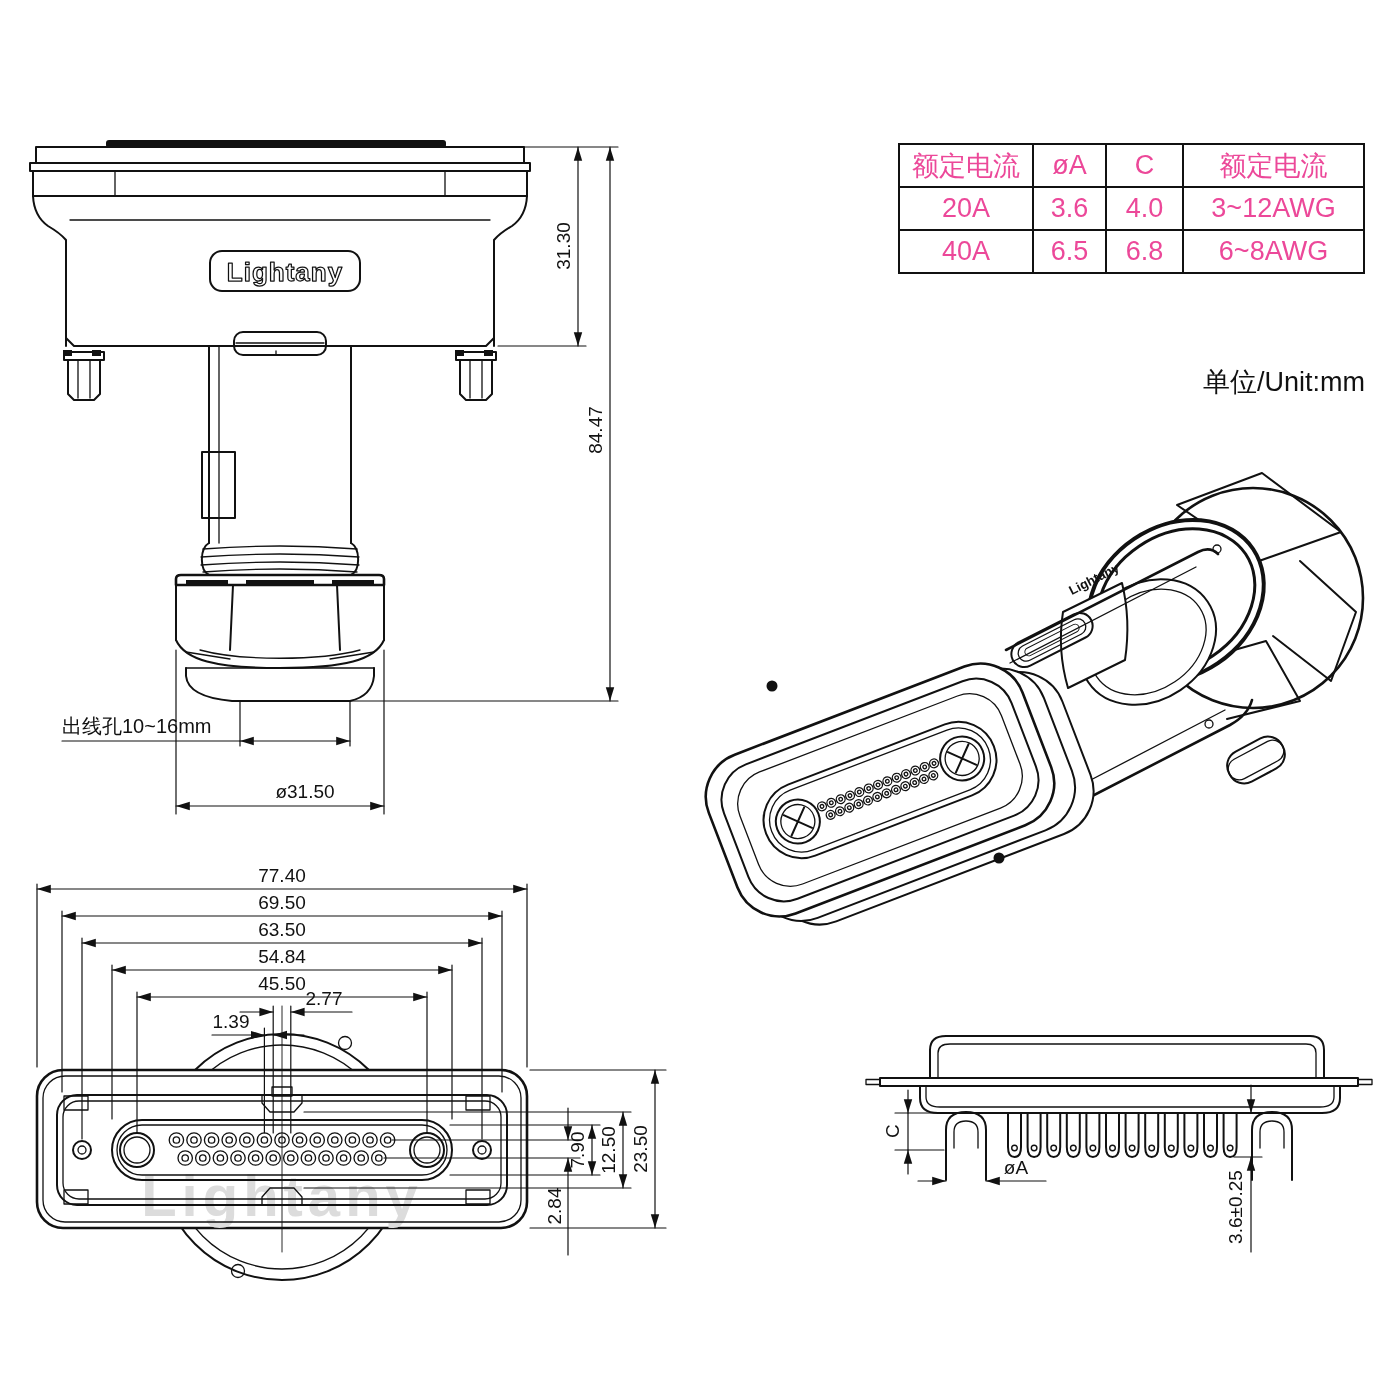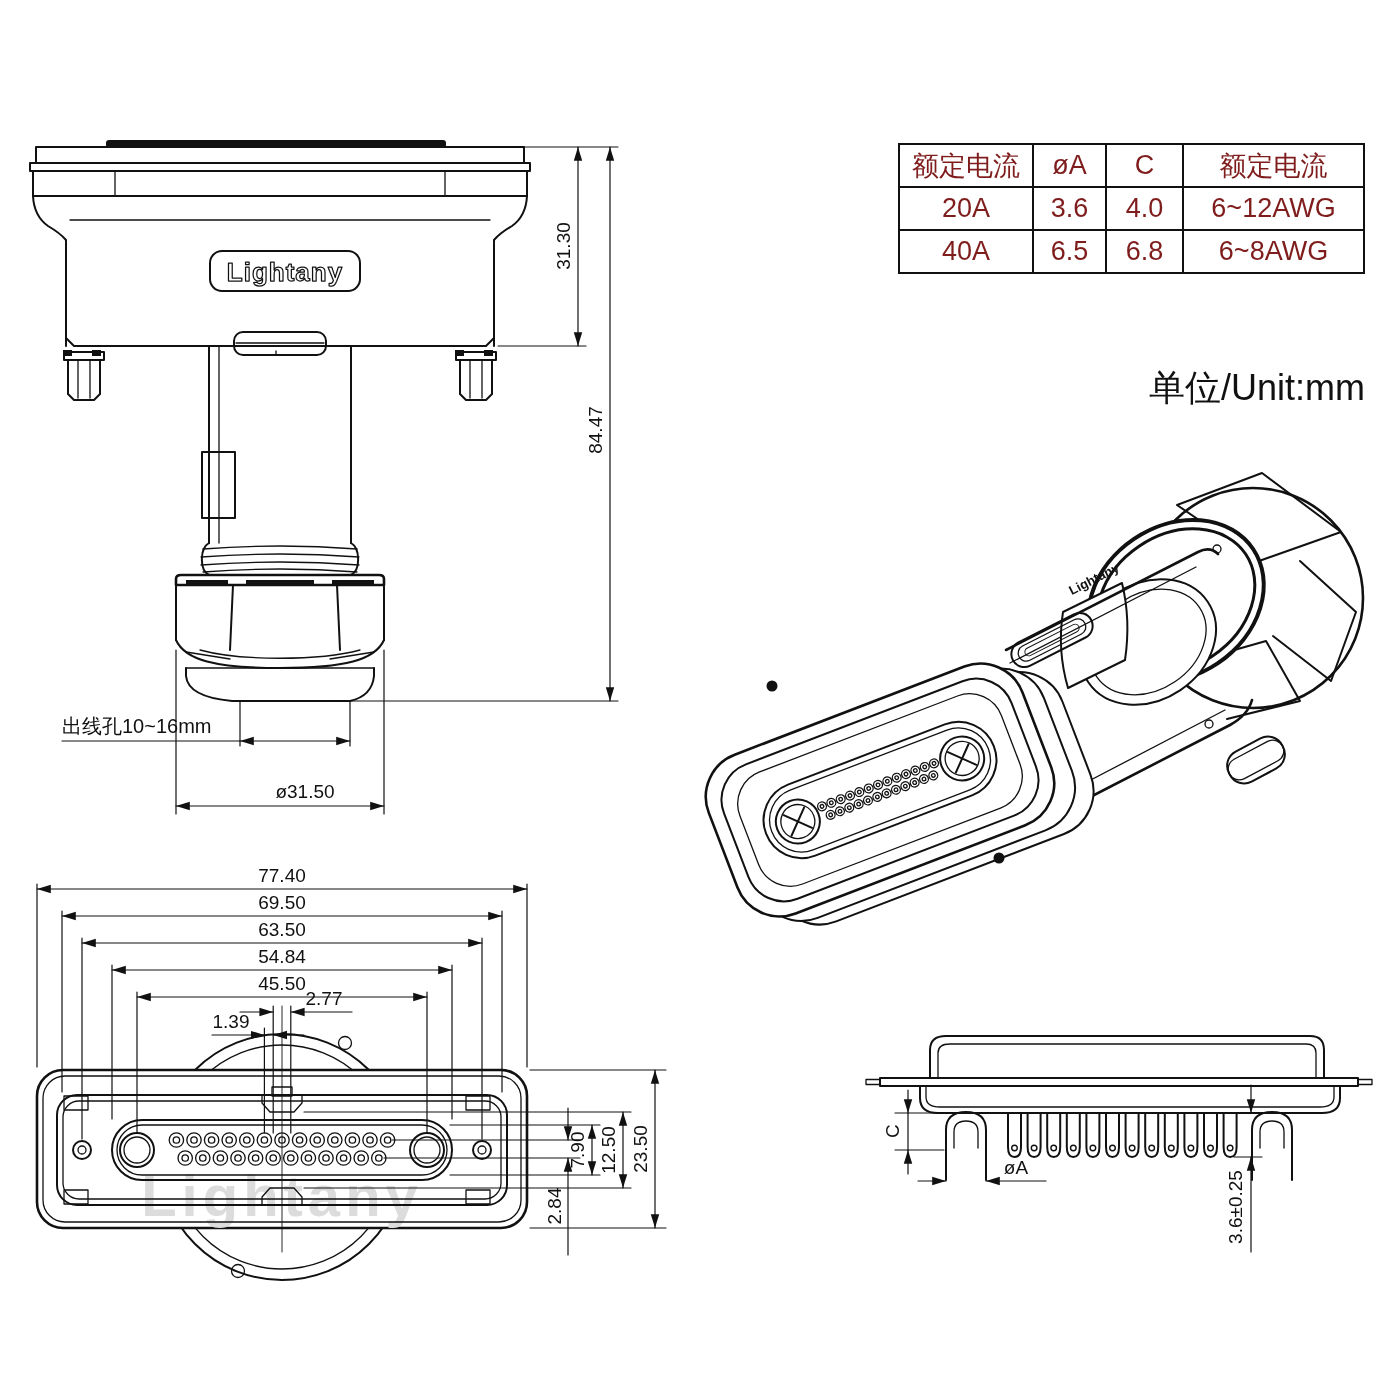--- a/index.html
+++ b/index.html
@@ -11,24 +11,24 @@
   svg .white{fill:#fff;}
   svg .s1{stroke-width:1.3;} svg .s2{stroke-width:2;} svg .s3{stroke-width:2.6;}
   svg .dim{stroke-width:1.2;} svg .thin{stroke-width:0.9;}
   svg text{fill:#111;stroke:none;font-family:"Liberation Sans","DejaVu Sans",sans-serif;}
   svg text.dimtxt{font-size:19px;}
   svg text.cjk{font-size:20px;}
   svg text.logo{font-size:26px;font-weight:bold;letter-spacing:1px;fill:#fff;stroke:#111;stroke-width:1.25px;}
   svg text.watermark{font-size:58px;font-weight:bold;letter-spacing:5px;fill:#dcdcdc;stroke:none;}
   svg text.emboss{font-size:13px;font-weight:bold;fill:#111;}
   table.spec{position:absolute;left:898px;top:143px;border-collapse:collapse;table-layout:fixed;
-             width:465px;font-size:27px;color:#7f1d1d;}
+             width:465px;font-size:27px;color:#ec4899;}
   table.spec th,table.spec td{border:2px solid #111;text-align:center;vertical-align:middle;
              height:41px;padding:0;font-weight:normal;overflow:hidden;}
-  .unit{position:absolute;left:1050px;top:364px;width:315px;text-align:right;font-size:36px;color:#111;}
+  .unit{position:absolute;left:1050px;top:364px;width:315px;text-align:right;font-size:27px;color:#111;}
 </style>
 </head>
 <body>
 
 <div class="canvas">
 <svg width="1400" height="1400" viewBox="0 0 1400 1400">
   <defs>
     <marker id="ae" orient="auto" markerWidth="13" markerHeight="9" refX="11.5" refY="4.5">
       <path class="fill" d="M0,1 L11.5,4.5 L0,8 Z"></path>
     </marker>
@@ -450,21 +450,21 @@
       <th>øA</th>
       <th>C</th>
       <th>额定电流</th>
     </tr>
   </thead>
   <tbody>
     <tr>
       <td>20A</td>
       <td>3.6</td>
       <td>4.0</td>
-      <td>6~12AWG</td>
+      <td>3~12AWG</td>
     </tr>
     <tr>
       <td>40A</td>
       <td>6.5</td>
       <td>6.8</td>
       <td>6~8AWG</td>
     </tr>
   </tbody>
 </table>
 <div class="unit">单位/Unit:mm</div>

